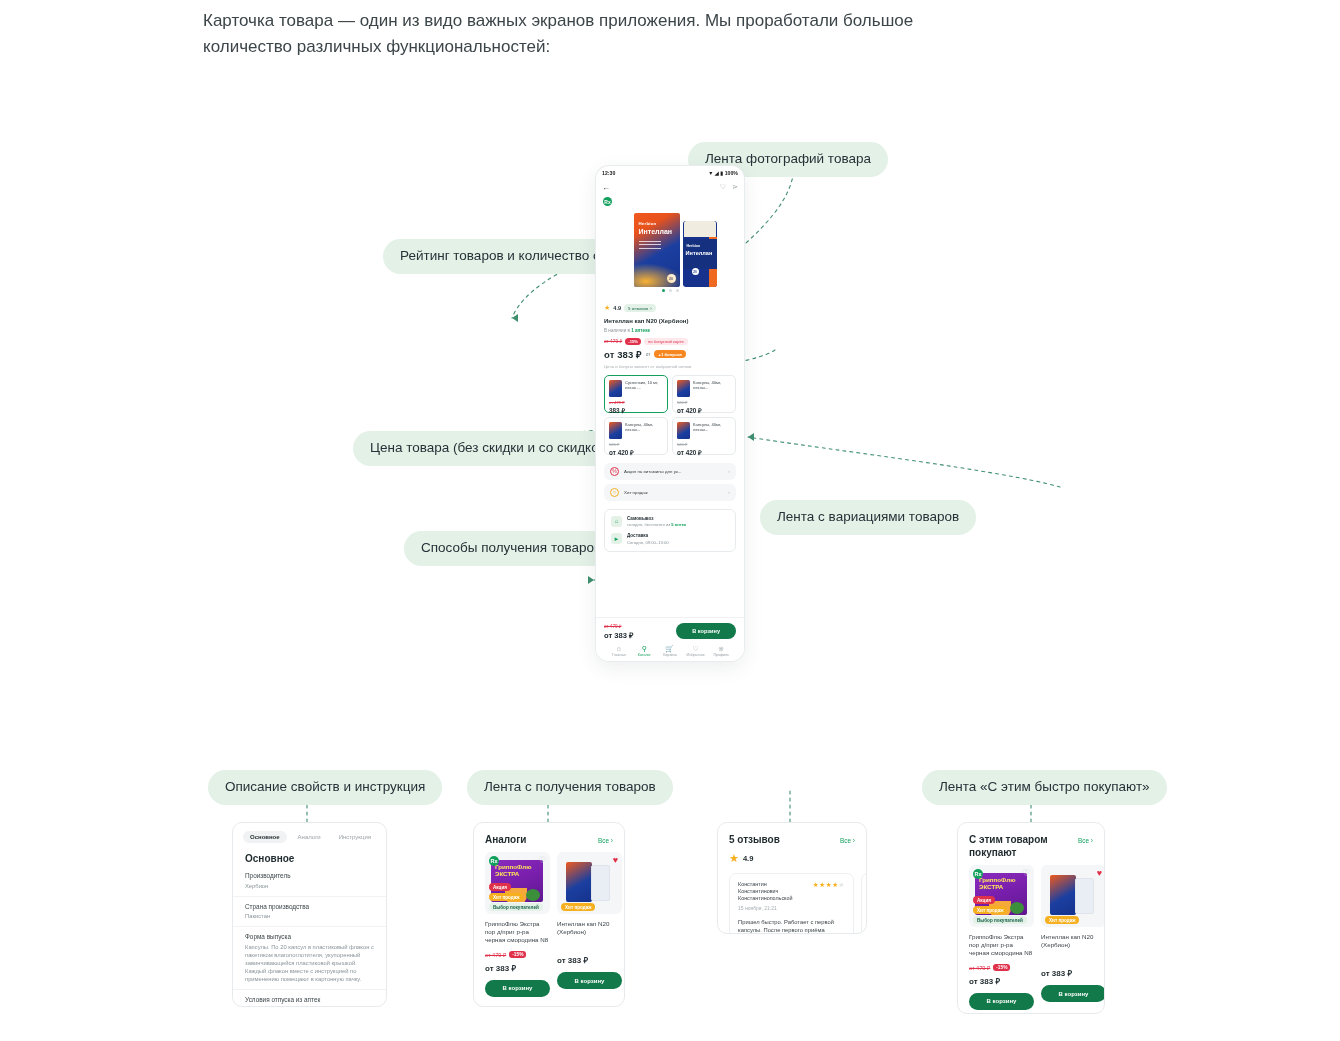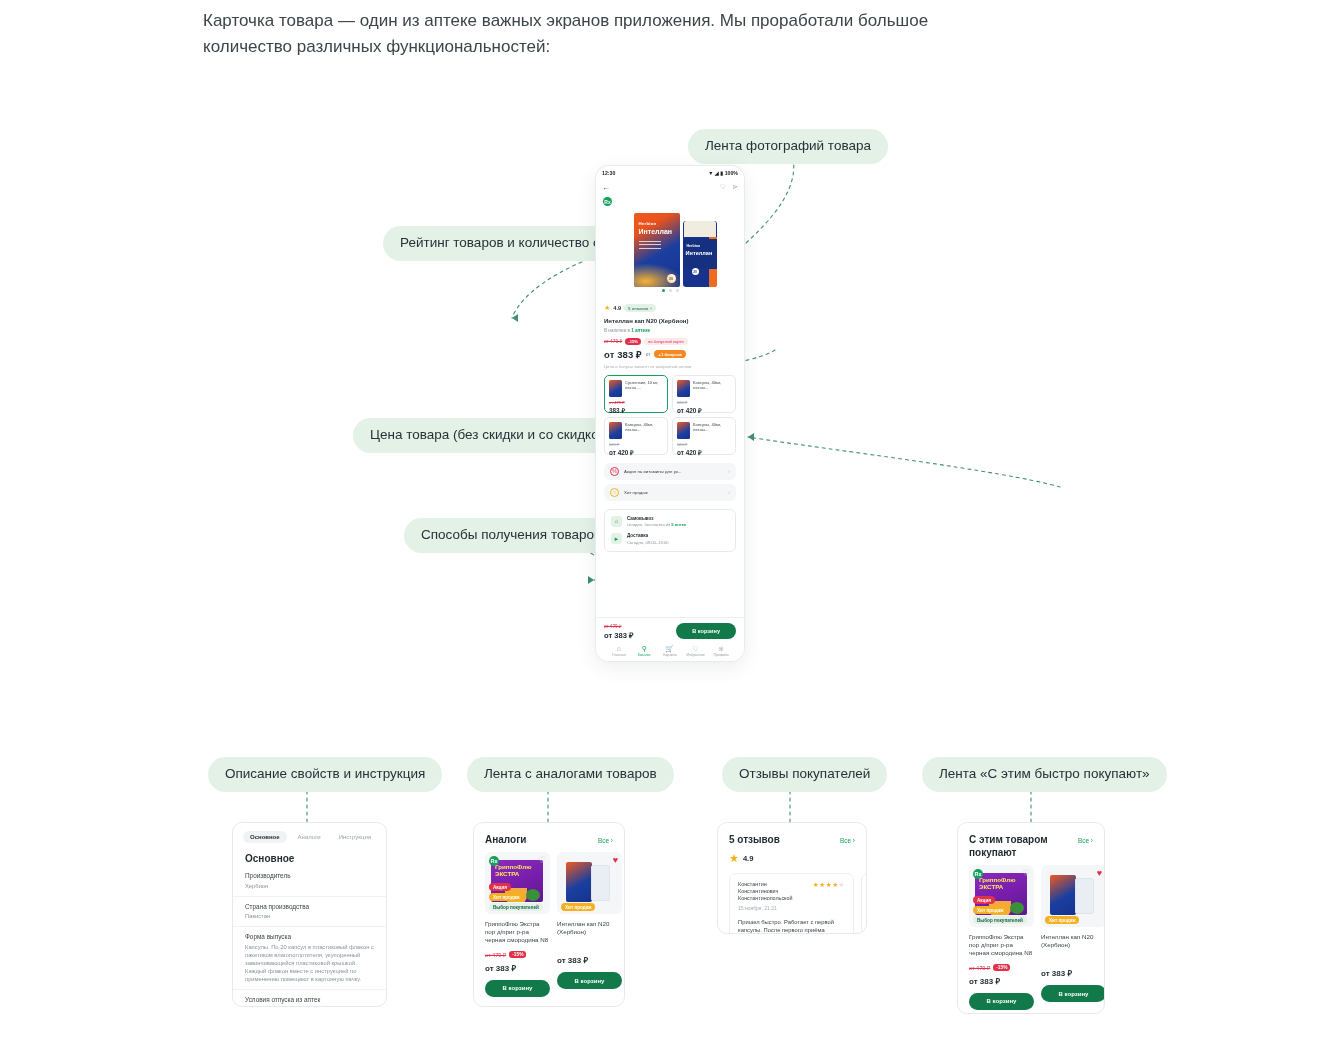--- a/index.html
+++ b/index.html
@@ -22,20 +22,21 @@
   
   .pill {
     position: absolute;
     background: #e3f1e7;
     border-radius: 18px;
     padding: 9px 17px 10px;
     font-size: 13.5px;
     line-height: 16px;
     color: #253238;
     white-space: nowrap;
+    margin-top: 13px;
   }
 
   
   .connectors { position: absolute; left: 0; top: 0; width: 1340px; height: 1041px; pointer-events: none; }
 
   
   .phone {
     position: absolute; left: 596px; top: 166px;
     width: 148px; height: 495px;
     background: #ffffff;
@@ -195,21 +196,21 @@
   .rev-date { font-size: 5px; color: #a7aeb1; margin-top: 3px; }
   .stars { font-size: 6.5px; color: #f6b01f; letter-spacing: .6px; white-space: nowrap; }
   .stars .off { color: #e1e5e7; }
   .rev-text { margin-top: 7px; font-size: 5.8px; color: #3c4549; line-height: 8.4px; }
 </style>
 </head>
 <body>
 
 <div id="root">
 
-  <div class="intro">Карточка товара — один из аптеке важных экранов приложения. Мы проработали большое количество различных функциональностей:</div>
+  <div class="intro">Карточка товара — один из видо важных экранов приложения. Мы проработали большое количество различных функциональностей:</div>
 
   <svg class="connectors">
     <g fill="none" stroke="#3f8f6f" stroke-width="1.1" stroke-dasharray="3 4" stroke-linecap="round">
       <path d="M793,158 C800,195 760,235 710,272"></path>
       <path d="M608,252 C560,268 522,292 512,318"></path>
       <path d="M775,350 C760,360 720,366 690,368"></path>
       <path d="M575,432 C640,430 600,400 597,374"></path>
       <path d="M1060,487 C1000,470 830,450 748,437"></path>
       <path d="M578,548 C620,562 600,580 594,580"></path>
       <path d="M307,791 L307,822"></path>
@@ -223,24 +224,24 @@
       <polygon points="597,374 603,370 603,378"></polygon>
       <polygon points="748,437 754,433 754,441"></polygon>
       <polygon points="594,580 588,576 588,584"></polygon>
       <polygon points="512,318 518,314 518,322"></polygon>
     </g>
   </svg>
 
   <div class="pill" style="left:688px;top:129px;">Лента фотографий товара</div>
   <div class="pill" style="left:383px;top:226px;">Рейтинг товаров и количество отзывов</div>
   <div class="pill" style="left:353px;top:418px;">Цена товара (без скидки и со скидкой)</div>
+  <div class="pill" style="left:760px;top:487px;">Лента с вариациями товаров</div>
   <div class="pill" style="left:404px;top:518px;">Способы получения товаров</div>
   <div class="pill" style="left:208px;top:757px;">Описание свойств и инструкция</div>
-  <div class="pill" style="left:467px;top:757px;">Лента с аналогами товаров</div>
-  <div class="pill" style="left:722px;top:757px;">Отзывы покупателей</div>
+  <div class="pill" style="left:467px;top:757px;">Лента с получения товаров</div>
   <div class="pill" style="left:922px;top:757px;">Лента «С этим быстро покупают»</div>
 
   <div class="phone">
 
     <div class="statusbar">
       <span>12:30</span>
       <span class="sb-right">
         <span class="ic">▼</span>
         <span class="ic">◢</span>
         <span class="ic">▮</span>

